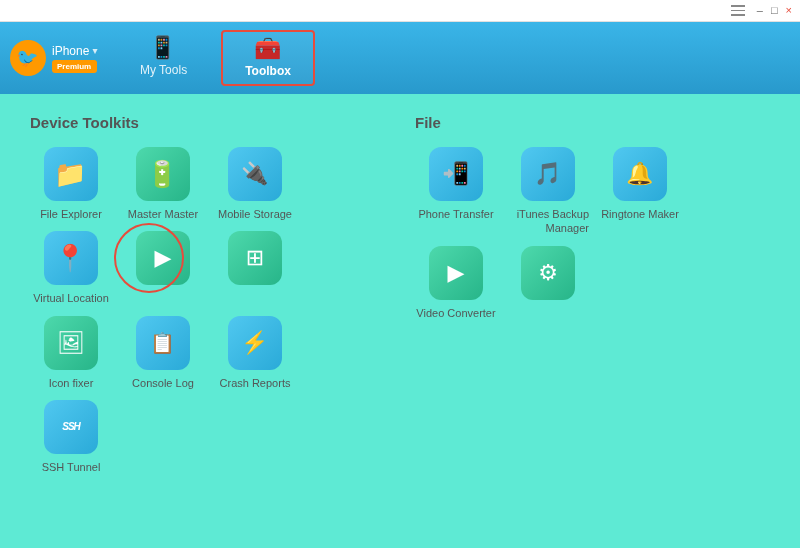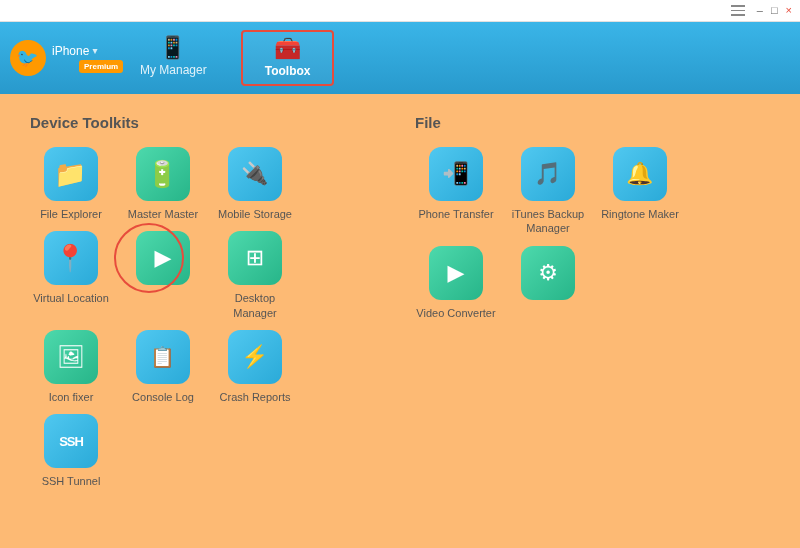--- a/index.html
+++ b/index.html
@@ -66,21 +66,20 @@
       gap: 3px;
     }
     .premium-badge {
       background: #ff9900;
       color: white;
       font-size: 8px;
       padding: 2px 5px;
       border-radius: 3px;
       font-weight: bold;
       margin-top: 2px;
-      margin-left: 27px;
     }
 
     .nav-tabs {
       display: flex;
       align-items: stretch;
       flex: 1;
     }
     .nav-tab {
       display: flex;
       flex-direction: column;
@@ -109,21 +108,21 @@
     }
     .nav-tab-label {
       font-size: 12px;
     }
 
     
     .main-content {
       padding: 20px 30px;
       height: calc(548px - 22px - 72px);
       overflow-y: auto;
-      background: #fdba74;
+      background: #5eead4;
     }
 
     .section-title {
       font-size: 15px;
       color: #555;
       font-weight: 600;
       margin-bottom: 16px;
     }
 
     .toolkits-grid {
@@ -150,21 +149,21 @@
       display: flex;
       align-items: center;
       justify-content: center;
       font-size: 26px;
       color: white;
       transition: transform 0.15s;
     }
     .tool-label {
       font-size: 11px;
       color: #555;
-      text-align: center;
+      text-align: right;
       line-height: 1.3;
     }
     .bg-teal { background: linear-gradient(135deg, #4dd9ac, #27b589); }
     .bg-sky { background: linear-gradient(135deg, #50c8f0, #2aaad8); }
 
     
     .circle-highlight {
       position: absolute;
       top: -8px;
       left: -8px;
@@ -222,21 +221,21 @@
         <span>iPhone</span>
         <span style="font-size:10px; color:rgba(255,255,255,0.8);">▾</span>
       </div>
       <div class="premium-badge">Premium</div>
     </div>
   </div>
 
   <div class="nav-tabs">
     <div class="nav-tab">
       <span class="nav-tab-icon">📱</span>
-      <span class="nav-tab-label">My Manager</span>
+      <span class="nav-tab-label">My Tools</span>
     </div>
     <div class="nav-tab active">
       <span class="nav-tab-icon">🧰</span>
       <span class="nav-tab-label">Toolbox</span>
     </div>
   </div>
 </div>
 
 <div class="main-content">
   <div class="content-columns">
@@ -265,40 +264,39 @@
           <span class="tool-label">Virtual Location</span>
         </div>
 
         <div class="tool-item" style="position:relative;">
           <div class="circle-highlight"></div>
           <div class="tool-icon-box bg-teal" style="font-size:22px;">▶</div>
         </div>
 
         <div class="tool-item">
           <div class="tool-icon-box bg-teal" style="font-size:22px;">⊞</div>
-          <span class="tool-label">Desktop Manager</span>
         </div>
 
         <div class="tool-item">
           <div class="tool-icon-box bg-teal" style="font-size:22px;">🖼</div>
           <span class="tool-label">Icon fixer</span>
         </div>
 
         <div class="tool-item">
           <div class="tool-icon-box bg-sky" style="font-size:20px;">📋</div>
           <span class="tool-label">Console Log</span>
         </div>
 
         <div class="tool-item">
           <div class="tool-icon-box bg-sky" style="font-size:22px;">⚡</div>
           <span class="tool-label">Crash Reports</span>
         </div>
 
         <div class="tool-item">
-          <div class="tool-icon-box bg-sky" style="font-size:13px; font-weight:bold; letter-spacing:-1px;">SSH</div>
+          <div class="tool-icon-box bg-sky" style="font-size:10px; font-weight:bold; letter-spacing:-1px;font-style:italic;">SSH</div>
           <span class="tool-label">SSH Tunnel</span>
         </div>
 
       </div>
     </div>
 
     <div class="column-right">
       <div class="section-title">File</div>
       <div class="toolkits-grid">
 

